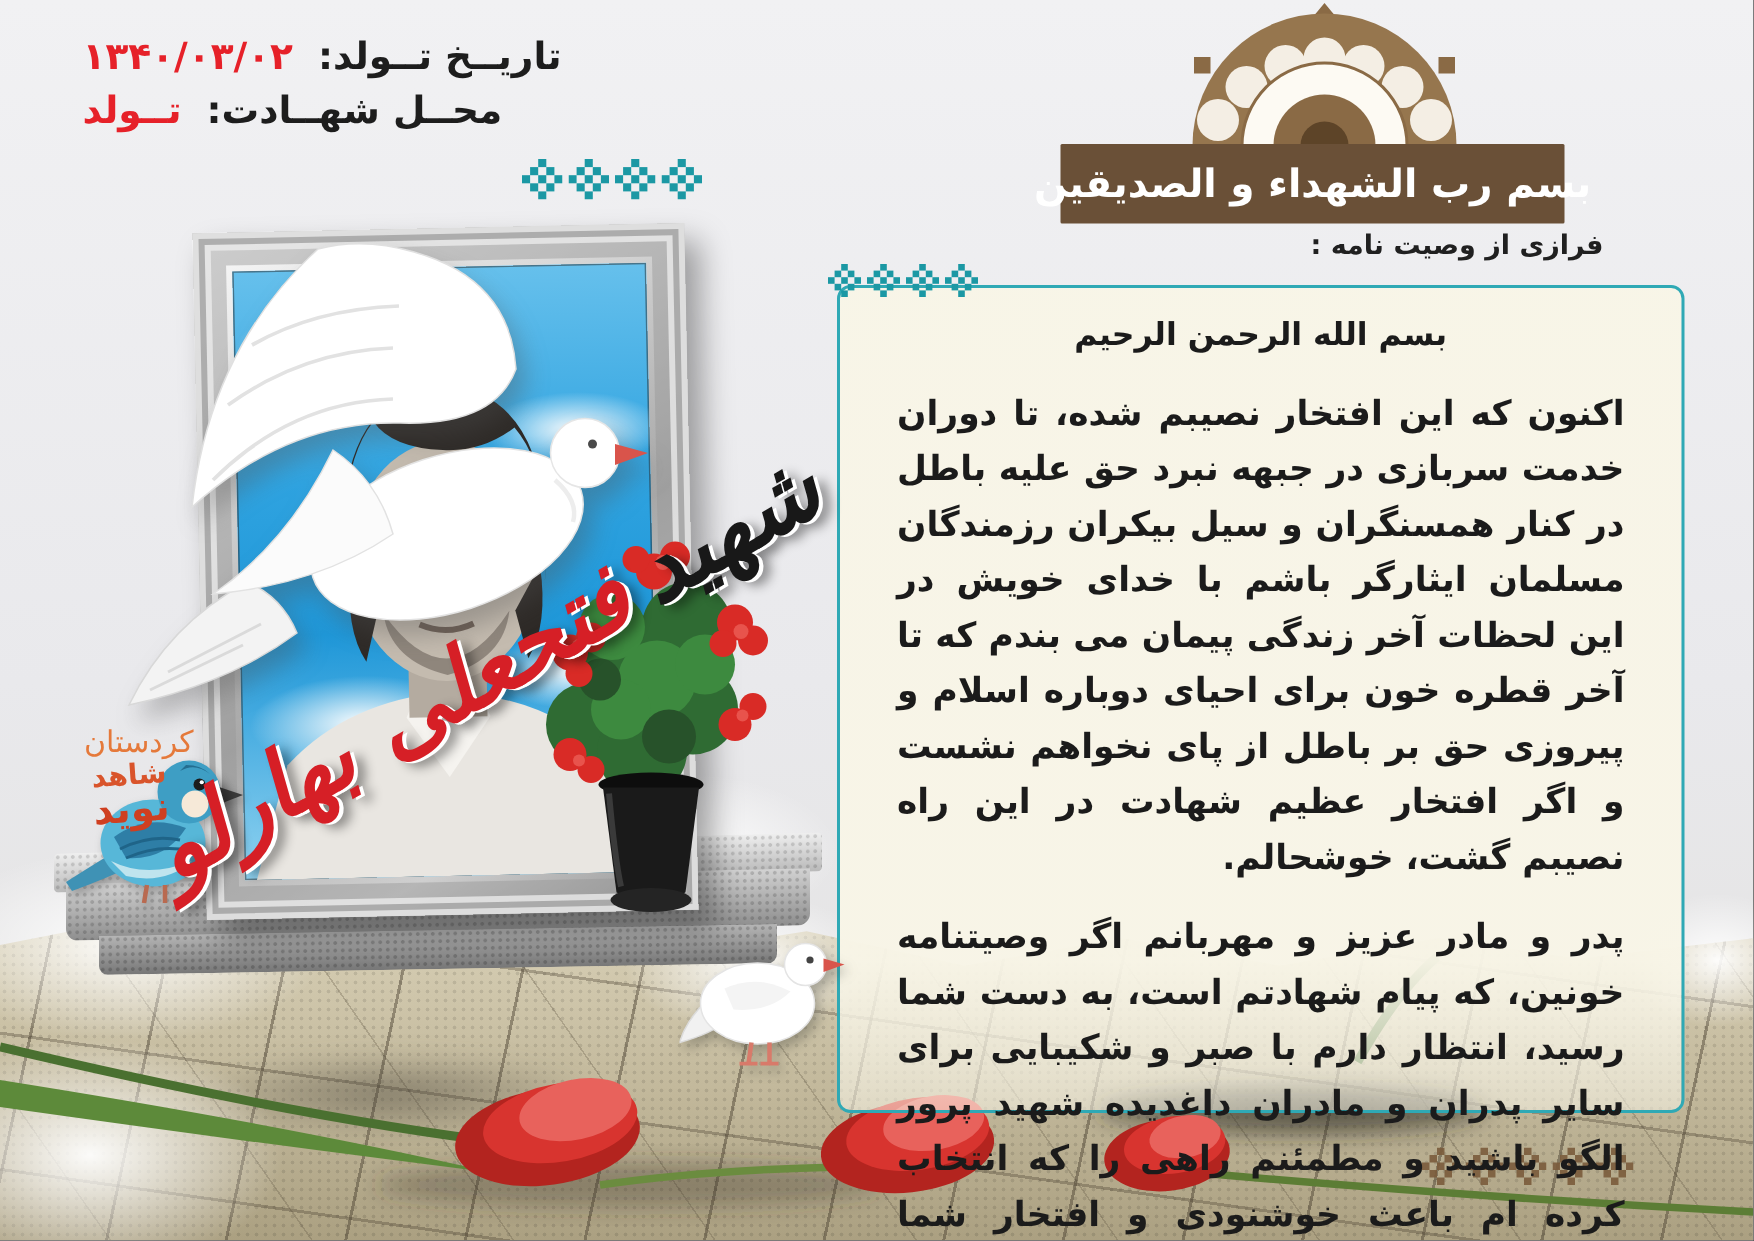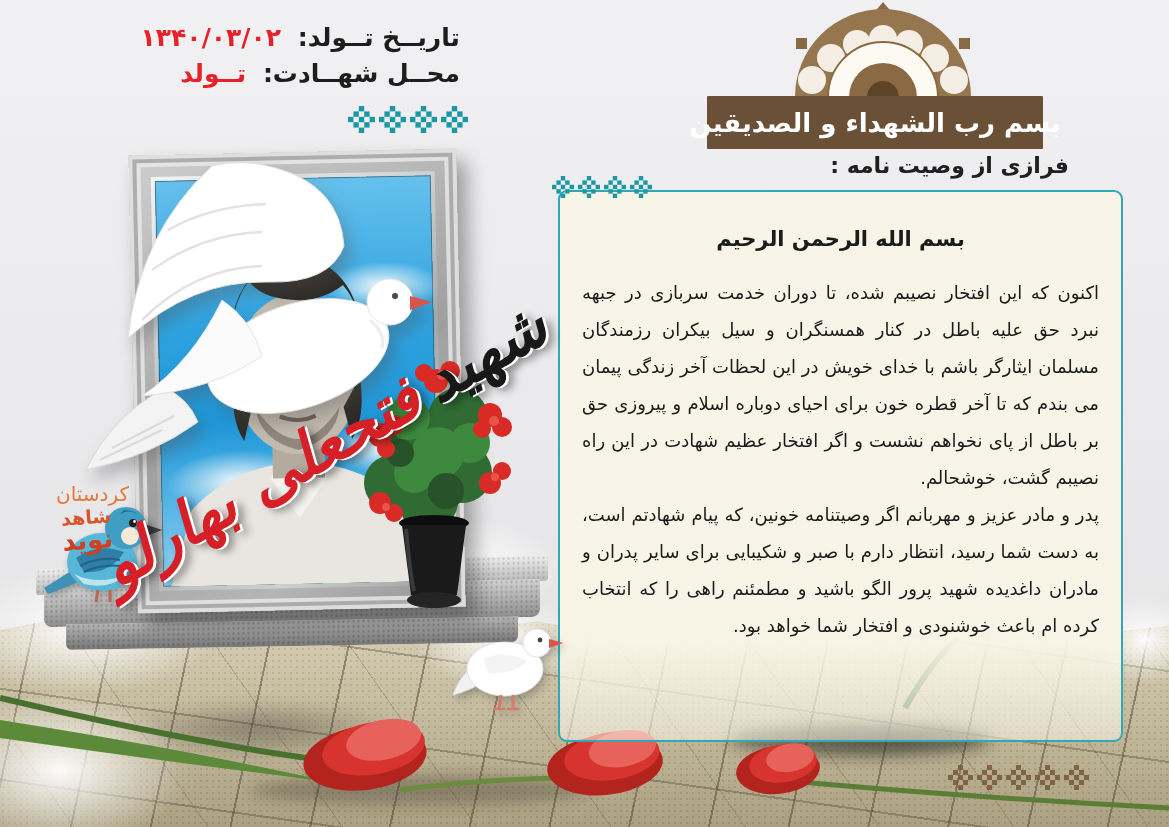--- a/index.html
+++ b/index.html
@@ -27,47 +27,47 @@
   .m3{left:-70px;top:690px;width:260px;height:160px;}
   .m4{left:350px;top:515px;width:210px;height:105px;}
   .m5{left:415px;top:595px;width:170px;height:95px;}
   .m6{left:1085px;top:595px;width:120px;height:90px;}
   .shadow-blob{position:absolute;z-index:2;border-radius:50%;filter:blur(7px);
     background:radial-gradient(ellipse at center,rgba(75,70,60,.5),rgba(75,70,60,0) 70%);}
   .sb1{left:120px;top:700px;width:280px;height:58px;}
   .sb2{left:760px;top:718px;width:250px;height:42px;}
 
   
-  .info{position:absolute;left:55px;top:20px;width:405px;z-index:8;direction:rtl;text-align:right;}
+  .info{position:absolute;left:55px;top:20px;width:405px;z-index:8;direction:rtl;text-align:left;}
   .info-row{font-size:25px;font-weight:bold;color:#1d1d1d;line-height:36px;white-space:nowrap;}
   .info-value{color:#e62129;margin-right:8px;}
 
   
   .pattern{position:absolute;display:flex;gap:4px;z-index:9;}
   .pat-teal{color:#1b98a4;}
   .pat-brown{color:#7b5c3c;opacity:.9;}
   .p1{left:348px;top:106px;}
   .p2{left:552px;top:176px;}
   .p3{left:948px;top:765px;z-index:2;}
 
   
   .ornament{position:absolute;left:768px;top:2px;width:230px;height:95px;z-index:8;}
   .banner{position:absolute;left:707px;top:96px;width:336px;height:53px;background:#6a5037;
           z-index:8;display:flex;align-items:center;justify-content:center;border-radius:1px;}
   .banner-text{color:#fff;font-size:26px;font-weight:bold;direction:rtl;white-space:nowrap;}
   .will-heading{position:absolute;right:100px;top:153px;width:240px;z-index:8;direction:rtl;
-          text-align:right;font-size:22px;font-weight:bold;color:#202020;}
+          text-align:right;font-size:18px;font-weight:bold;color:#202020;}
 
   
   .will-box{position:absolute;left:558px;top:190px;width:565px;height:552px;z-index:5;
     border:2px solid #2fa9b5;border-radius:9px;
     background:linear-gradient(180deg,rgba(248,245,231,.97) 0%,rgba(248,245,231,.97) 82%,rgba(248,245,231,.55) 100%);
     padding:12px 22px 10px 22px;direction:rtl;}
-  .bismillah{text-align:center;font-size:21px;font-weight:bold;color:#1b1b1b;line-height:38px;margin:16px;}
-  .will-par{margin:0;font-size:18px;font-weight:normal;color:#1b1b1b;line-height:37px;
+  .bismillah{text-align:center;font-size:21px;font-weight:bold;color:#1b1b1b;line-height:38px;margin:0;}
+  .will-par{margin:16px;font-size:23px;font-weight:bold;color:#1b1b1b;line-height:37px;
     text-align:justify;text-justify:inter-word;}
 
   
   .frame{position:absolute;left:133px;top:152px;width:328px;height:458px;z-index:4;
     transform:rotate(-1.2deg);
     background:linear-gradient(150deg,#fbfbfb 0%,#d9d9d9 25%,#a7a7a7 55%,#cfcfcf 80%,#8f8f8f 100%);
     box-shadow:10px 12px 20px rgba(0,0,0,.35), inset 0 0 0 4px rgba(255,255,255,.6), inset 0 0 0 8px rgba(120,120,120,.5), inset 0 0 0 12px rgba(235,235,235,.8), inset 0 0 0 22px rgba(150,150,150,.45);}
   .photo{position:absolute;left:26px;top:26px;right:26px;bottom:26px;overflow:hidden;
     background:linear-gradient(180deg,#66c0ec 0%,#2fa3e0 35%,#1f97d8 60%,#8fd2f0 100%);
     box-shadow:inset 0 0 0 1px rgba(40,40,40,.5);}

